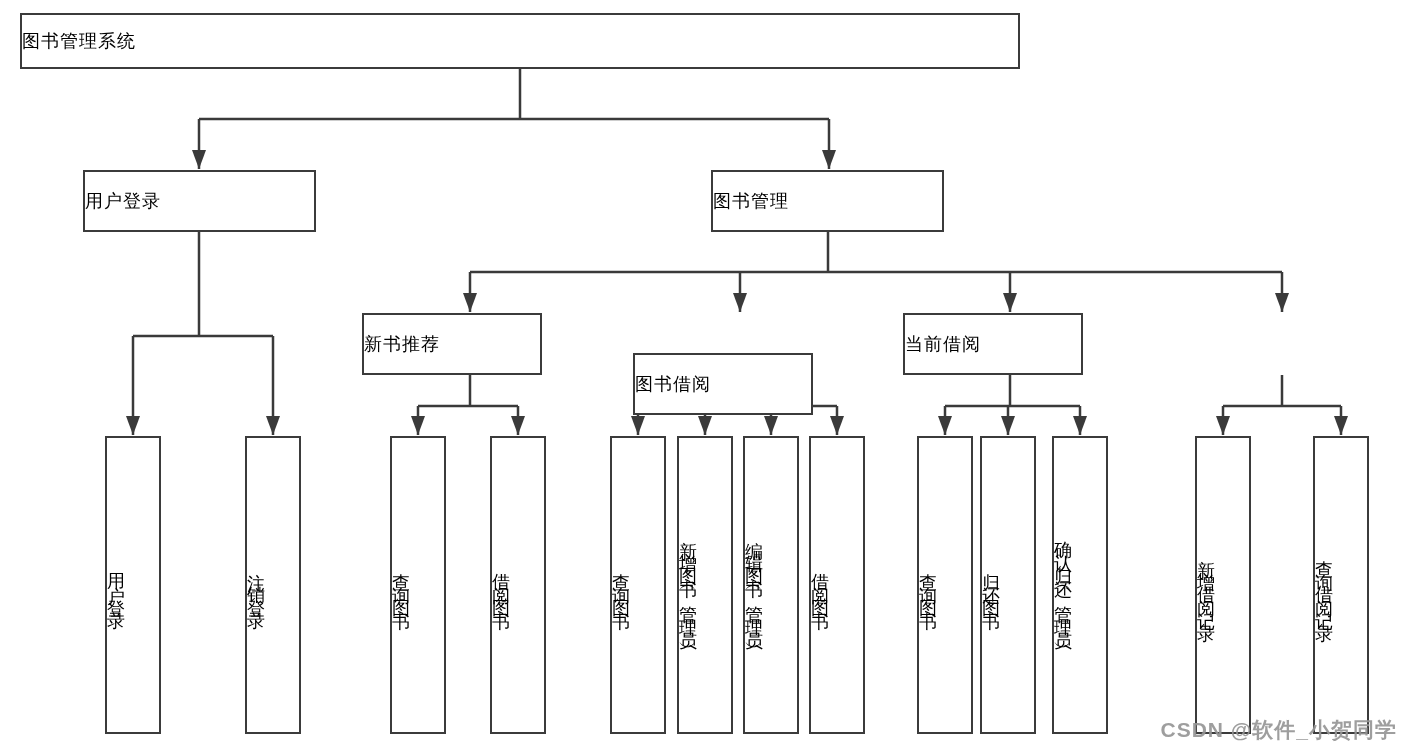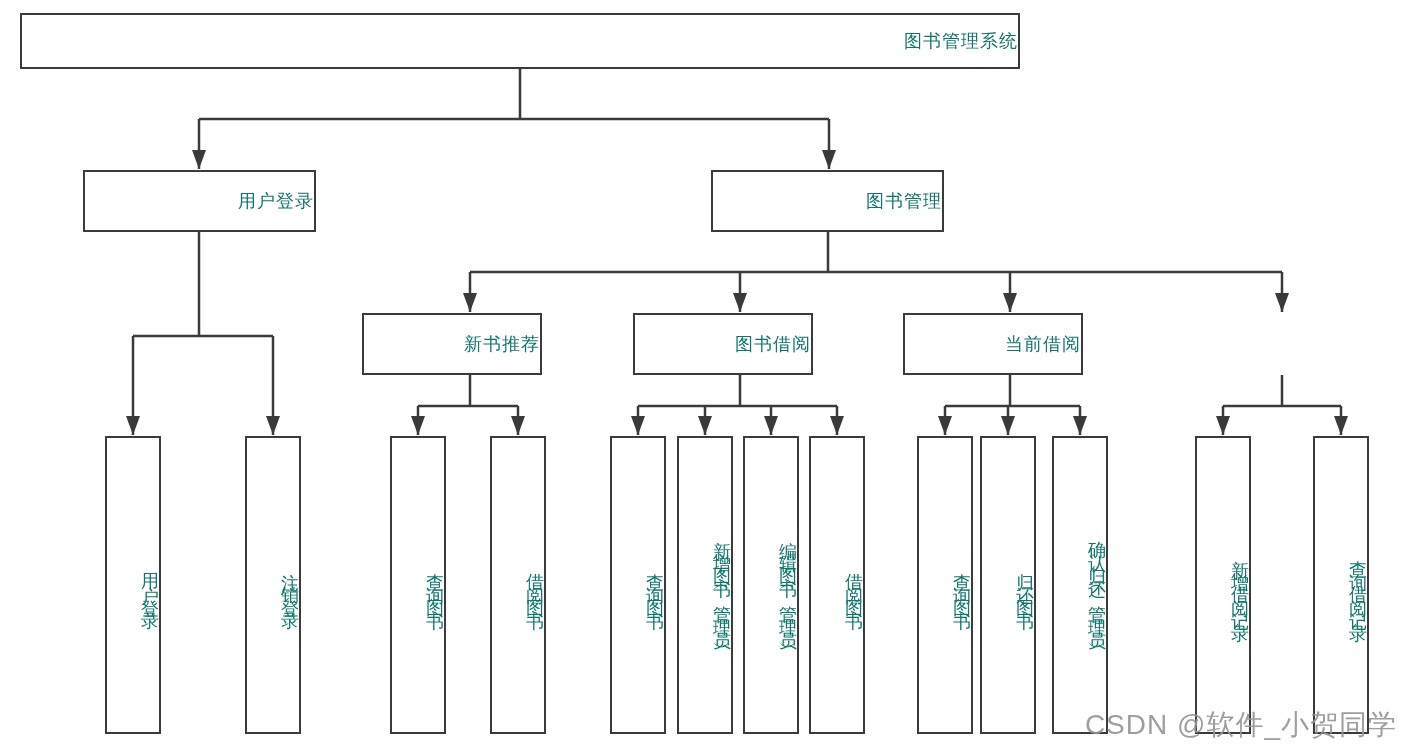--- a/index.html
+++ b/index.html
@@ -6,37 +6,37 @@
   body{
     width:1405px;height:747px;position:relative;background:#ffffff;
     font-family:"Liberation Sans","DejaVu Sans",sans-serif;
     overflow:hidden;
   }
   .stage{position:absolute;left:0;top:0;width:1405px;height:747px;}
   svg.wires{position:absolute;left:0;top:0;width:1405px;height:747px;z-index:1;}
   svg.wires path, svg.wires line{stroke:#3a3a3a;stroke-width:2.5;fill:none;}
   .node{
     position:absolute;box-sizing:border-box;background:#fff;
-    border:2.5px solid #3b3b3b;color:#0f766e;z-index:2;
-    display:flex;align-items:center;justify-content:flex-end;
+    border:2.5px solid #3b3b3b;color:#000000;z-index:2;
+    display:flex;align-items:center;justify-content:flex-start;
     font-size:18px;letter-spacing:1px;
   }
   .root{left:20px;top:13px;width:1000px;height:56px;}
   .lvl2{top:170px;width:233px;height:62px;}
   .lvl3{top:313px;width:180px;height:62px;}
   .leaf{
     top:436px;width:56px;height:298px;
   }
   .leaf > span{
     writing-mode:vertical-lr;text-orientation:mixed;
     letter-spacing:13px;font-size:18px;line-height:1;
   }
   .watermark{
     position:absolute;right:8px;bottom:3px;z-index:3;
-    font-size:28px;color:rgba(150,150,150,0.92);letter-spacing:1px;
+    font-size:21px;color:rgba(150,150,150,0.92);letter-spacing:1px;font-weight:bold;
   }
 </style>
 </head>
 <body>
 
 <div class="stage">
 
   <svg class="wires" viewBox="0 0 1405 747" xmlns="http://www.w3.org/2000/svg" aria-hidden="true">
     <defs>
       <marker id="ah" orient="auto" markerUnits="userSpaceOnUse" markerWidth="24" markerHeight="16" refX="19" refY="8" viewBox="0 0 24 16">
@@ -85,21 +85,21 @@
   <div class="node lvl2" style="left:83px;">
     <span>用户登录</span>
   </div>
   <div class="node lvl2" style="left:711px;font-family:Liberation Mono, monospace;">
     <span>图书管理</span>
   </div>
 
   <div class="node lvl3" style="left:362px;">
     <span>新书推荐</span>
   </div>
-  <div class="node lvl3" style="left:633px;">
+  <div class="node lvl3" style="left:633px;margin-top:40px;">
     <span>图书借阅</span>
   </div>
   <div class="node lvl3" style="left:903px;">
     <span>当前借阅</span>
   </div>
 
   <div class="node leaf" style="left:105px;">
     <span>用户登录</span>
   </div>
   <div class="node leaf" style="left:245px;">

